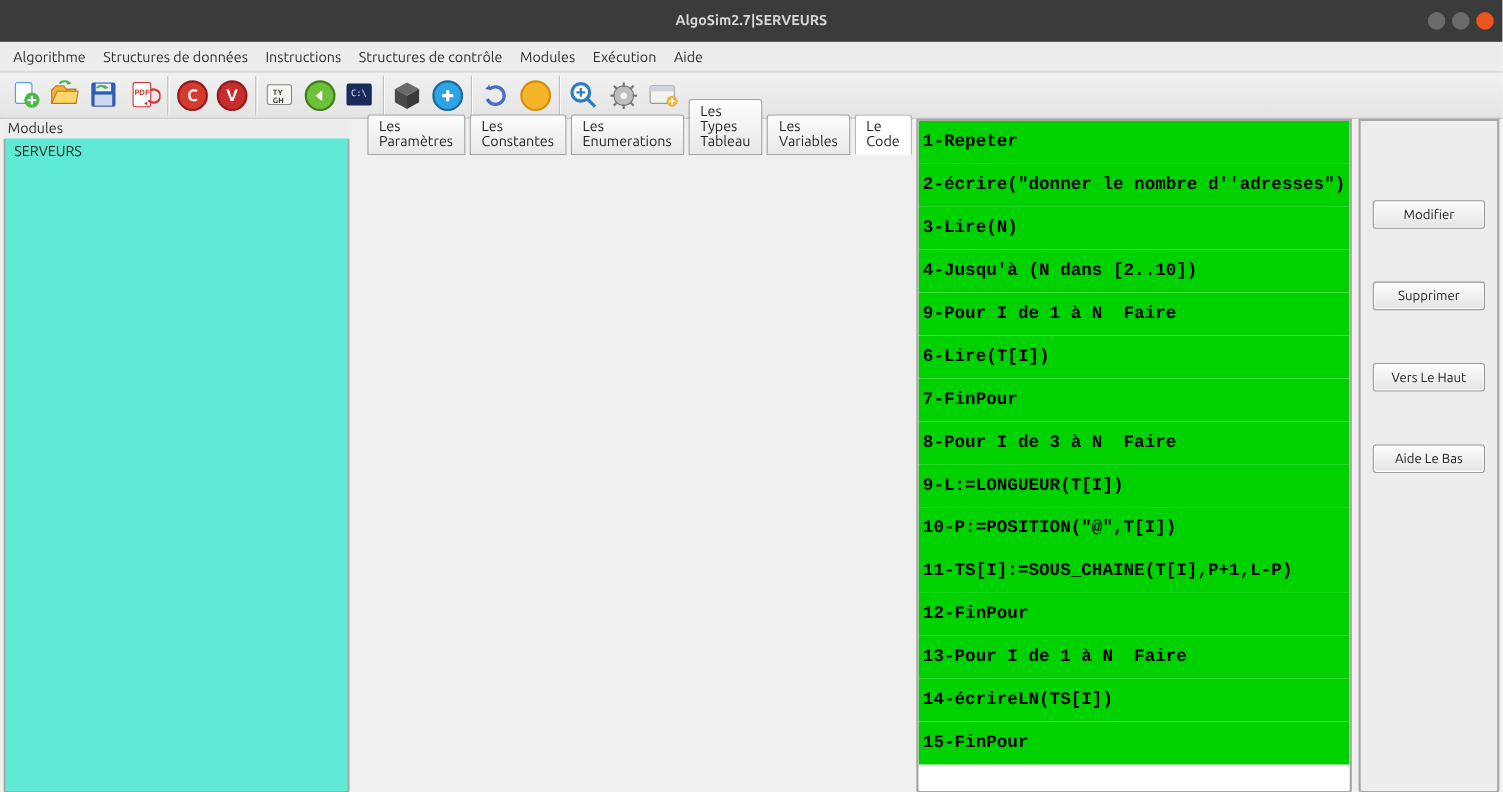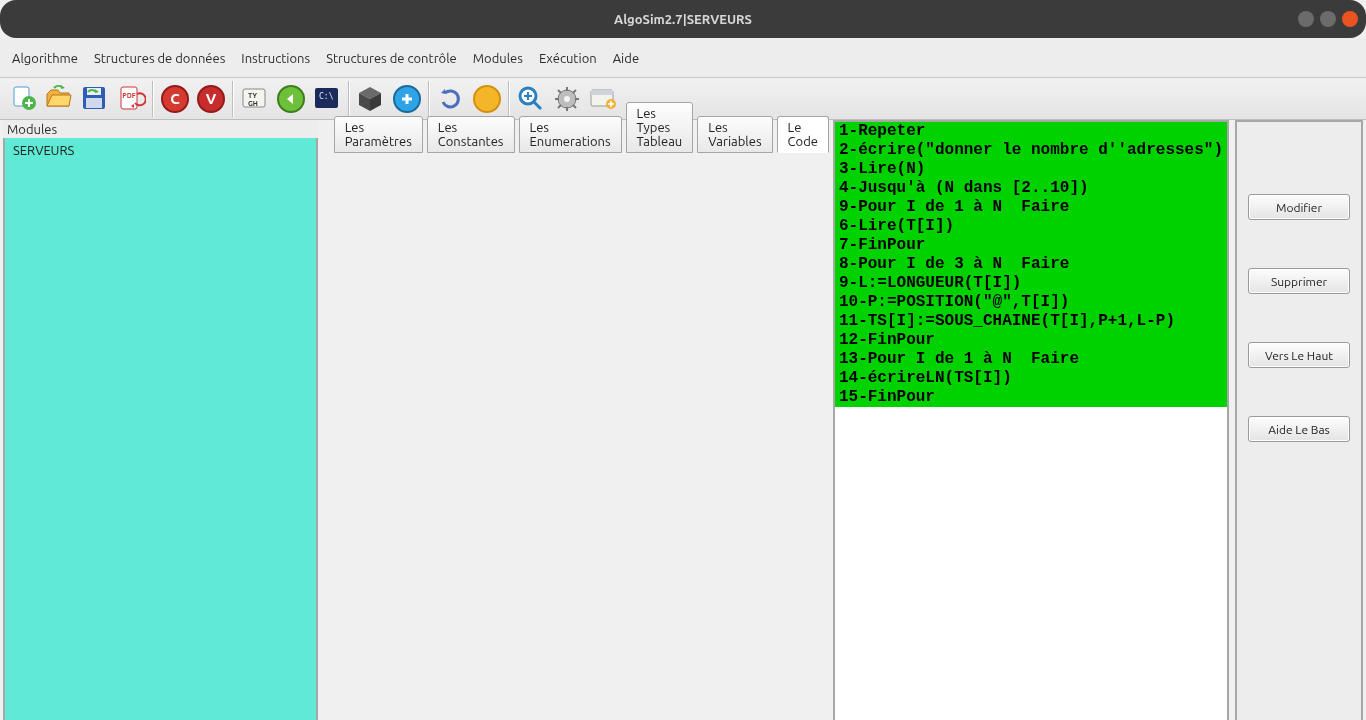--- a/index.html
+++ b/index.html
@@ -14,40 +14,39 @@
   
   .titlebar {
     height: 38px;
     background: #3b3b3b;
     color: #d7d7d7;
     display: flex;
     align-items: center;
     justify-content: center;
     position: relative;
     font-weight: 600;
-    border-radius: 16px;
   }
   .window-controls {
     position: absolute;
     right: 8px; top: 50%;
     transform: translateY(-50%);
     display: flex;
     gap: 6px;
   }
   .wc {
     width: 16px; height: 16px;
     border-radius: 50%;
     display:inline-block;
   }
   .wc.min { background: #6b6b6b; }
   .wc.max { background: #6b6b6b; }
   .wc.close { background: #e95420; }
   
   .menubar {
-    height: 40px;
+    height: 28px;
     background: #ededee;
     border-bottom: 1px solid #c6c6c6;
     display: flex;
     align-items: center;
     padding: 0 6px;
     gap: 4px;
     color: #2c2c2c;
   }
   .menubar .menu-item { padding: 2px 6px; cursor: default; }
   
@@ -147,21 +146,21 @@
   .editor {
     font-family: "Courier New", monospace;
     font-size: 16px;
     line-height: 19px;
     font-weight: bold;
     color:#000;
   }
   .editor .line {
     background:#00d200;
     white-space: pre;
-    padding: 0 4px;
+    padding: 10px 4px;
   }
   
   .sidebuttons {
     width: 128px;
     border: 2px solid #a7a7a7;
     border-radius:0 0 3px 3px;
     background:#ededee;
     display:flex; flex-direction:column;
     align-items:center;
     gap: 48px;

